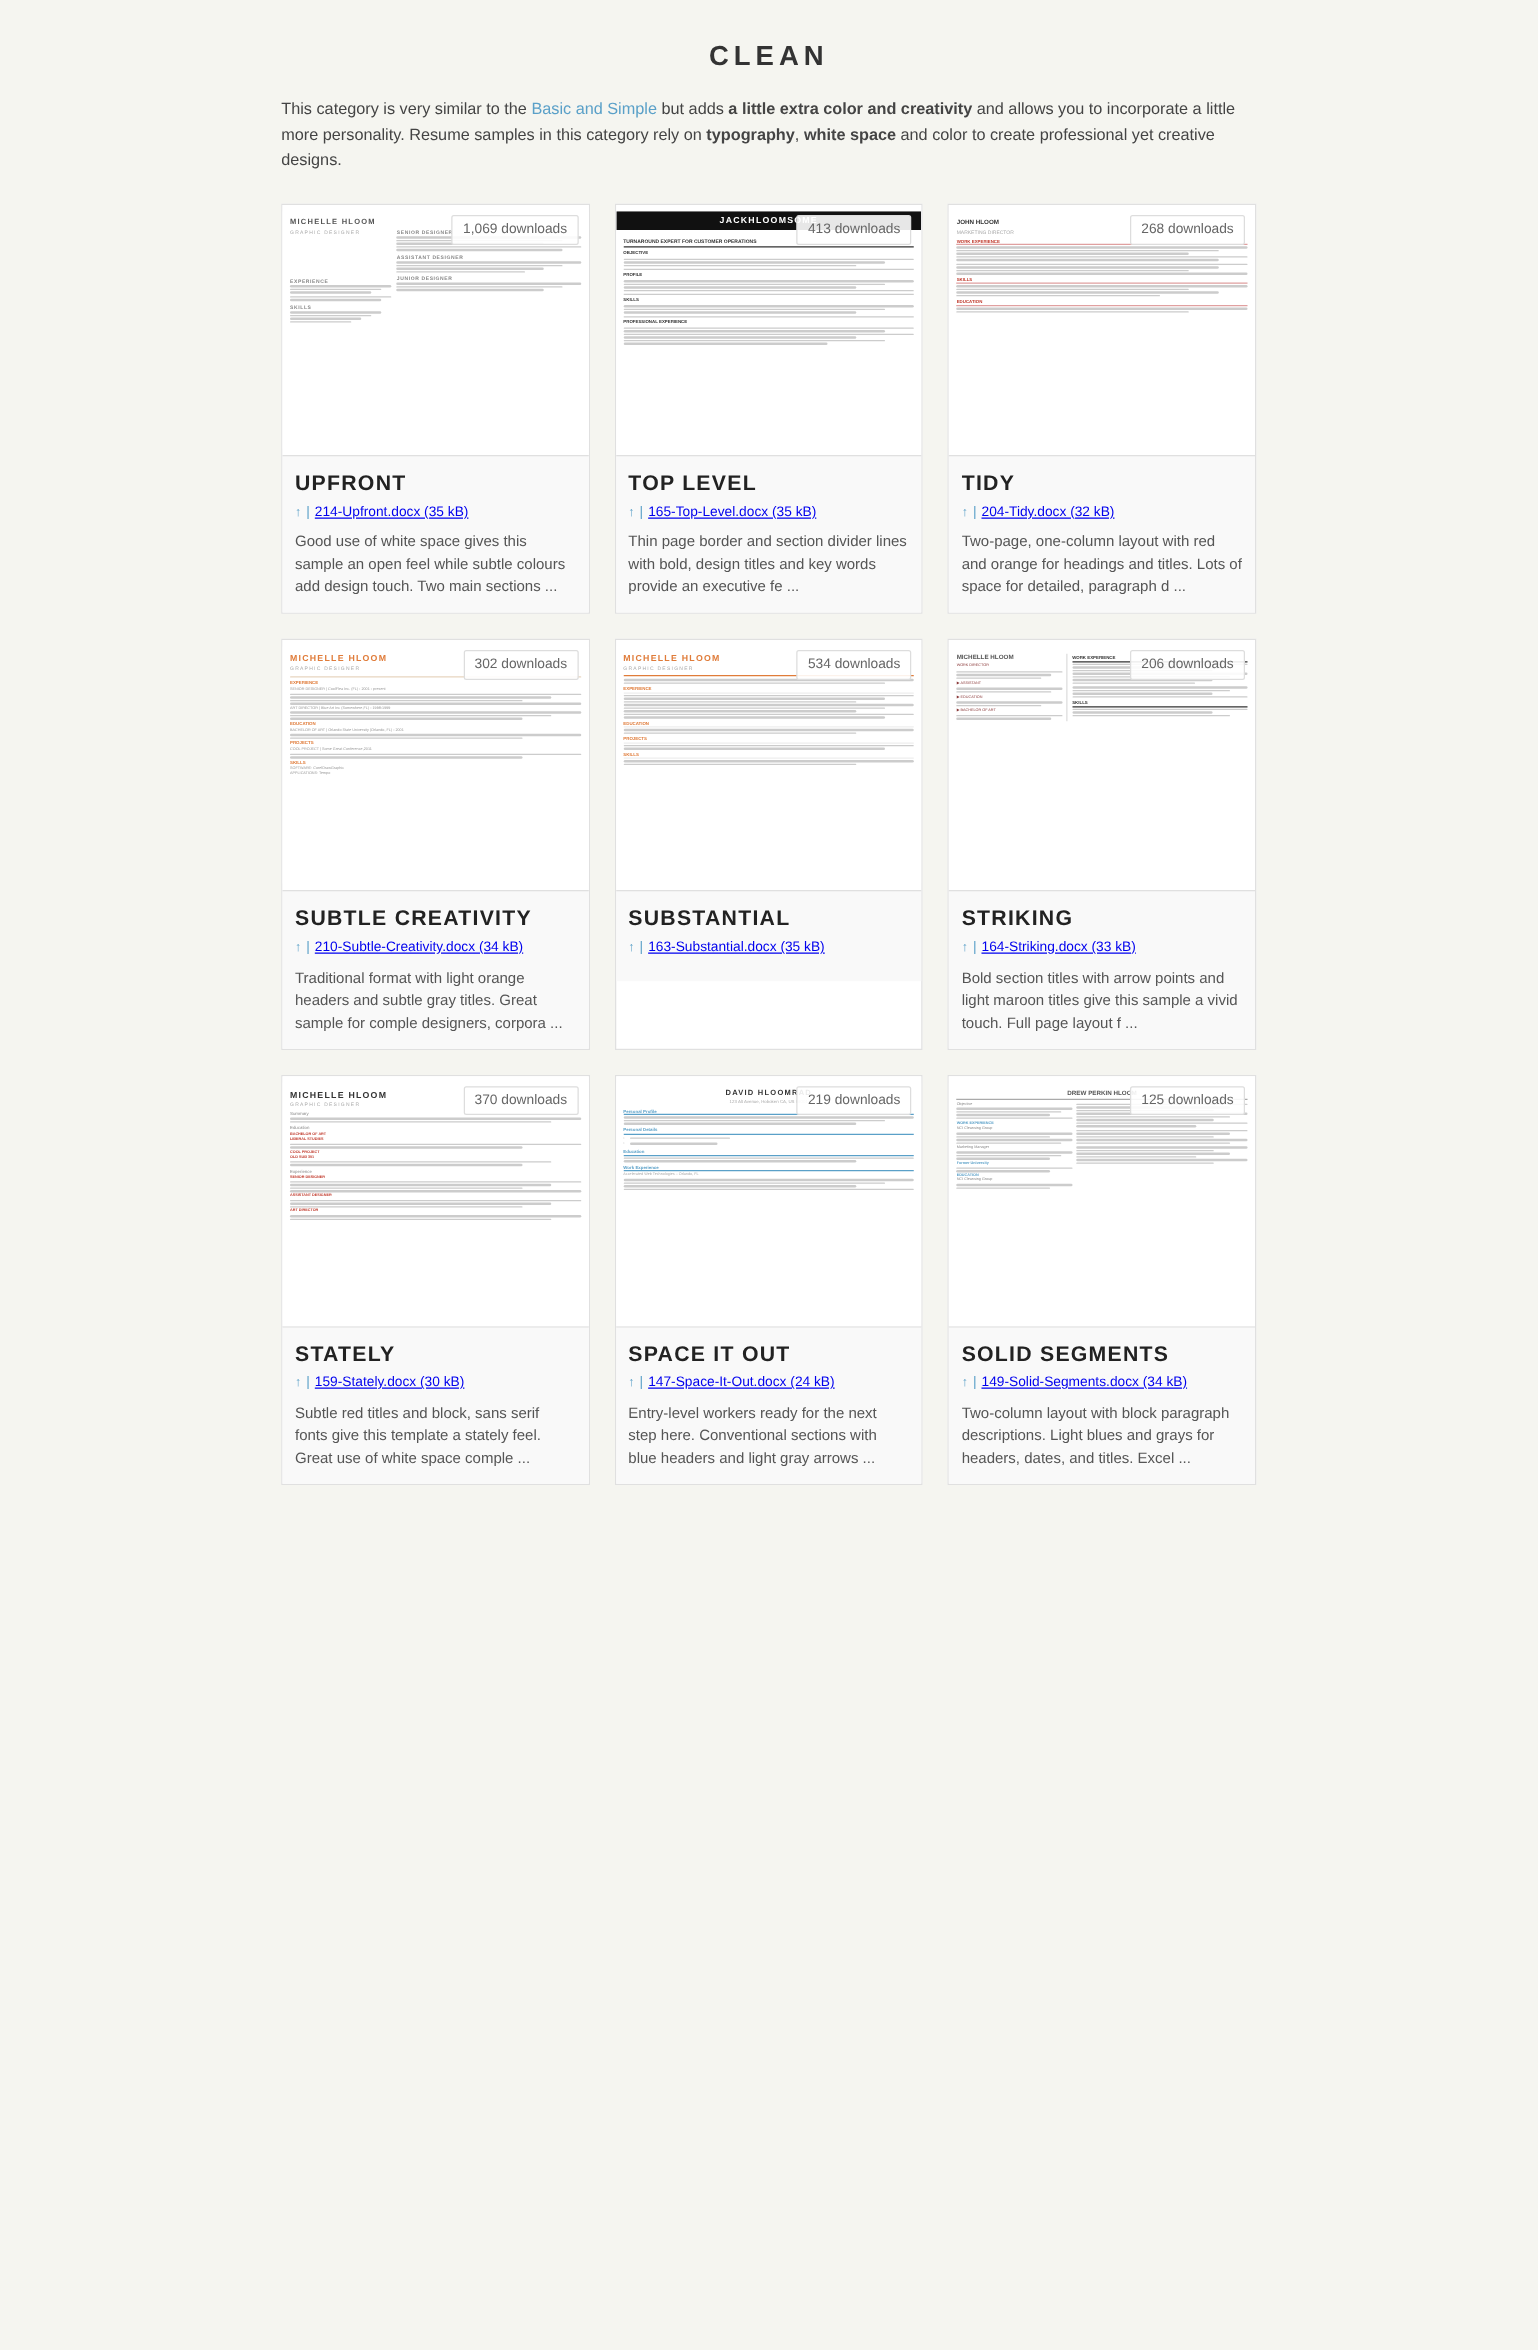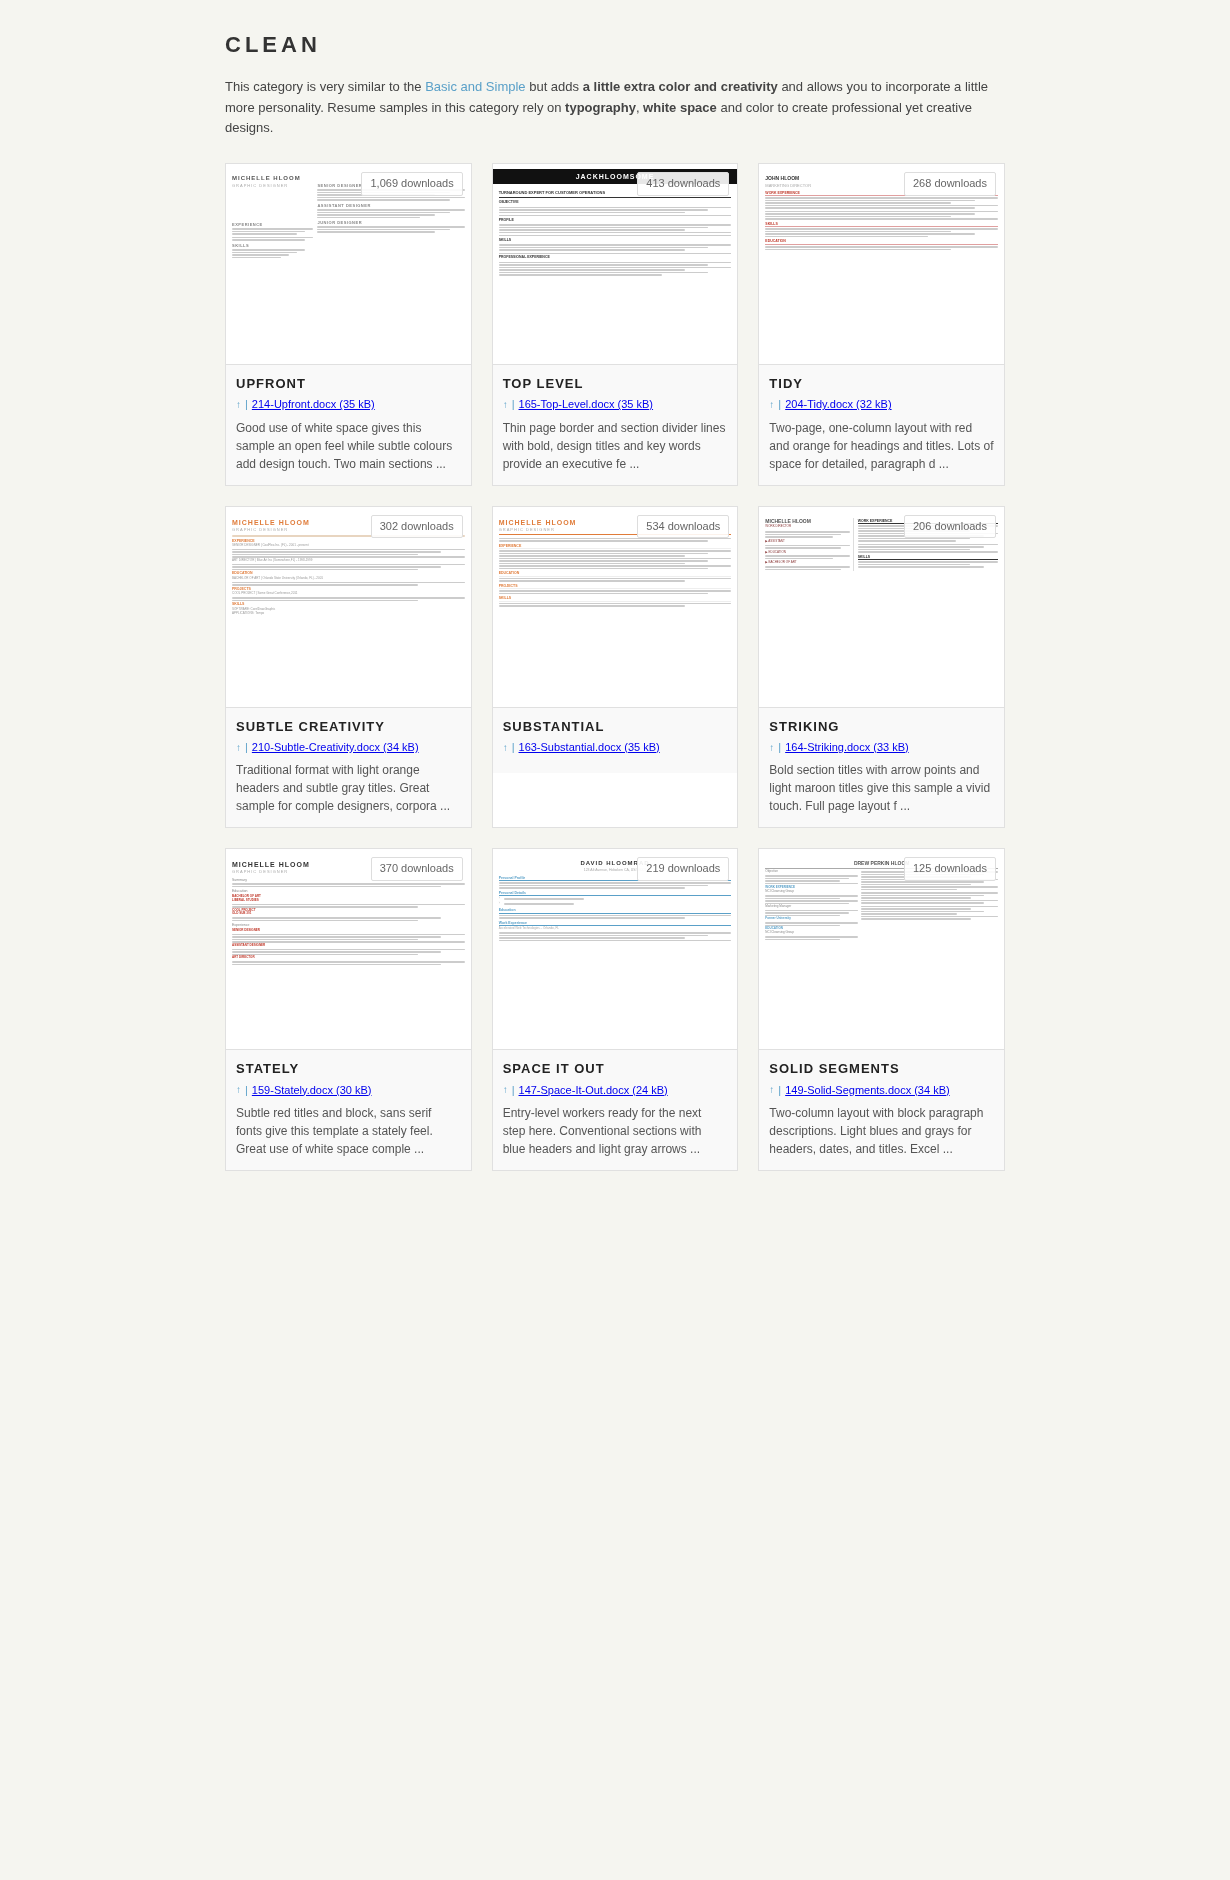--- a/index.html
+++ b/index.html
@@ -10,20 +10,21 @@
       font-size: 13px;
       line-height: 1.4;
     }
     .page-container {
       max-width: 820px;
       margin: 0 auto;
       background: #f5f5f0;
       padding: 30px 20px;
     }
     .page-title {
+      text-align: center;
       font-size: 22px;
       font-weight: bold;
       letter-spacing: 4px;
       color: #333;
       margin-bottom: 16px;
     }
     .page-description {
       font-size: 13px;
       color: #444;
       line-height: 1.6;
@@ -61,21 +62,21 @@
       font-size: 11px;
       color: #666;
       border-radius: 2px;
     }
     .card-info {
       padding: 10px 10px 12px;
       background: #f9f9f9;
       border-top: 1px solid #e0e0e0;
     }
     .card-name {
-      font-size: 13px;
+      font-size: 17px;
       font-weight: bold;
       letter-spacing: 1px;
       color: #222;
       margin-bottom: 4px;
     }
     .card-file {
       font-size: 11px;
       color: #5aa0c8;
       margin-bottom: 6px;
       display: flex;

